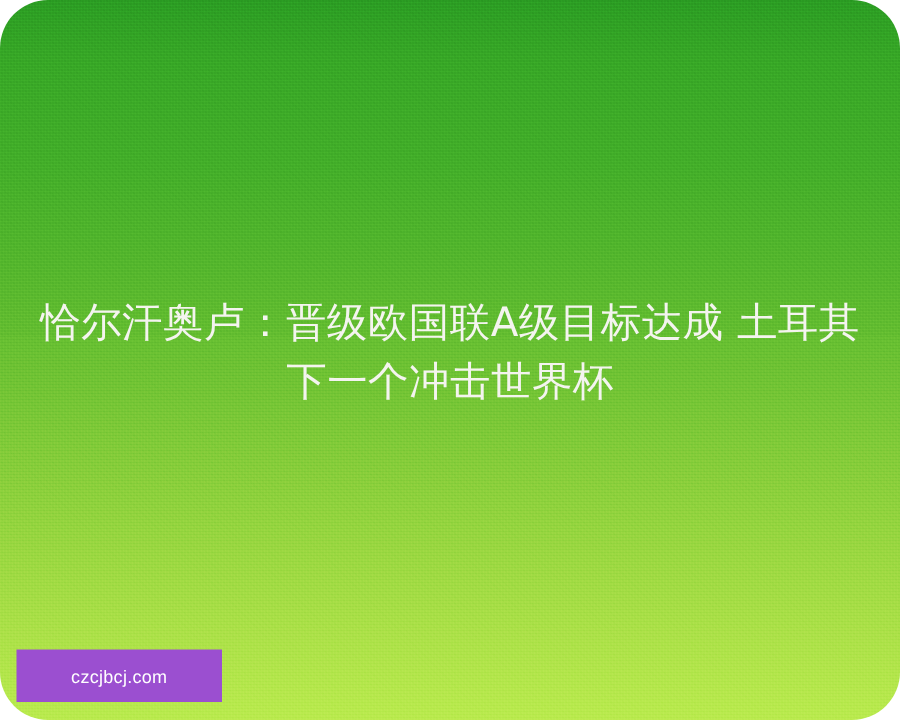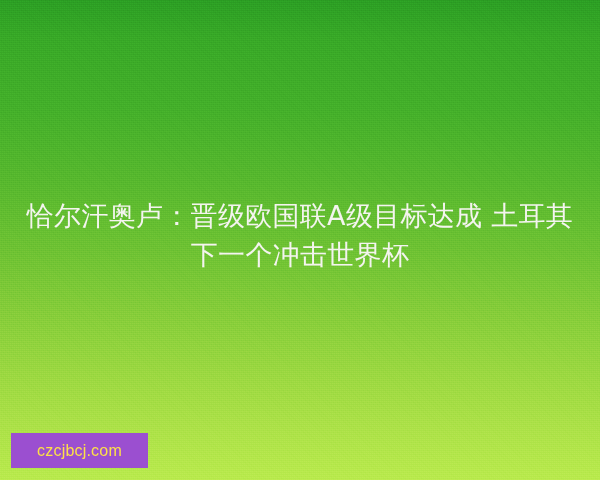--- a/index.html
+++ b/index.html
@@ -21,20 +21,21 @@
       #2b9d23 0%,
       #37a726 8%,
       #42ae29 22%,
       #56b72d 38%,
       #6cc132 52%,
       #85cd39 66%,
       #9ad840 78%,
       #abe147 89%,
       #b8ea4c 100%
     );
+    border-radius: 32px;
   }
 
   
   #grain {
     position: absolute;
     inset: 0;
     pointer-events: none;
     opacity: 0.18;
     mix-blend-mode: overlay;
     background-image:
@@ -71,23 +72,23 @@
     width: 137px;
     height: 35px;
     background: #9b4fd0;
     display: flex;
     align-items: center;
     justify-content: center;
   }
 
   #watermark-text {
     font-family: "Liberation Sans", "DejaVu Sans", sans-serif;
-    font-size: 16px;
+    font-size: 12px;
     line-height: 1;
-    color: #fde047;
+    color: #ffffff;
     letter-spacing: 0.2px;
     white-space: nowrap;
   }
 </style>
 </head>
 <body>
 
 <div id="poster">
 
   <div id="grain"></div>

